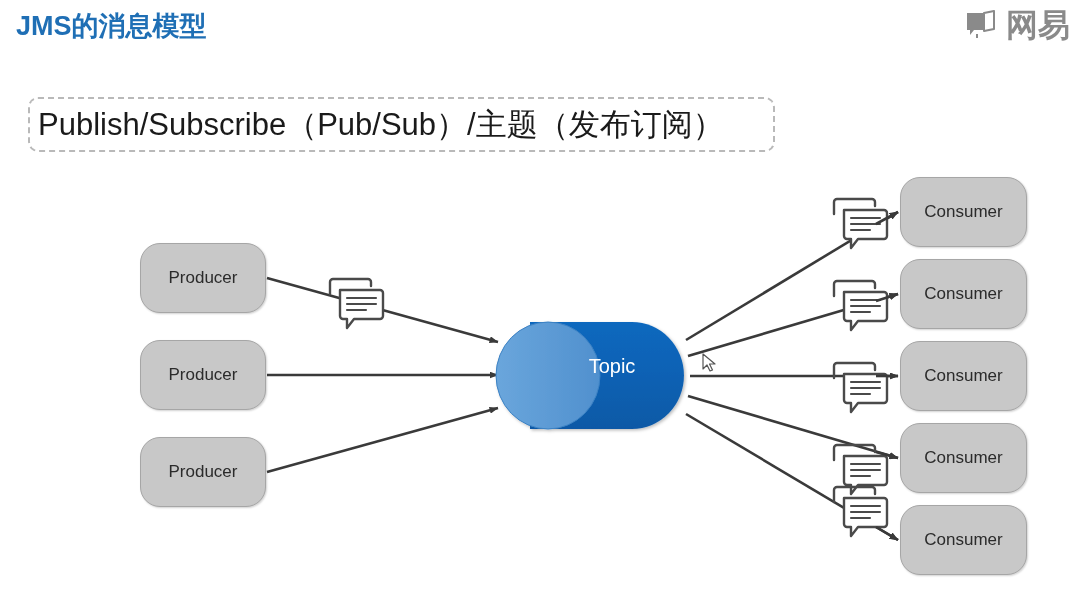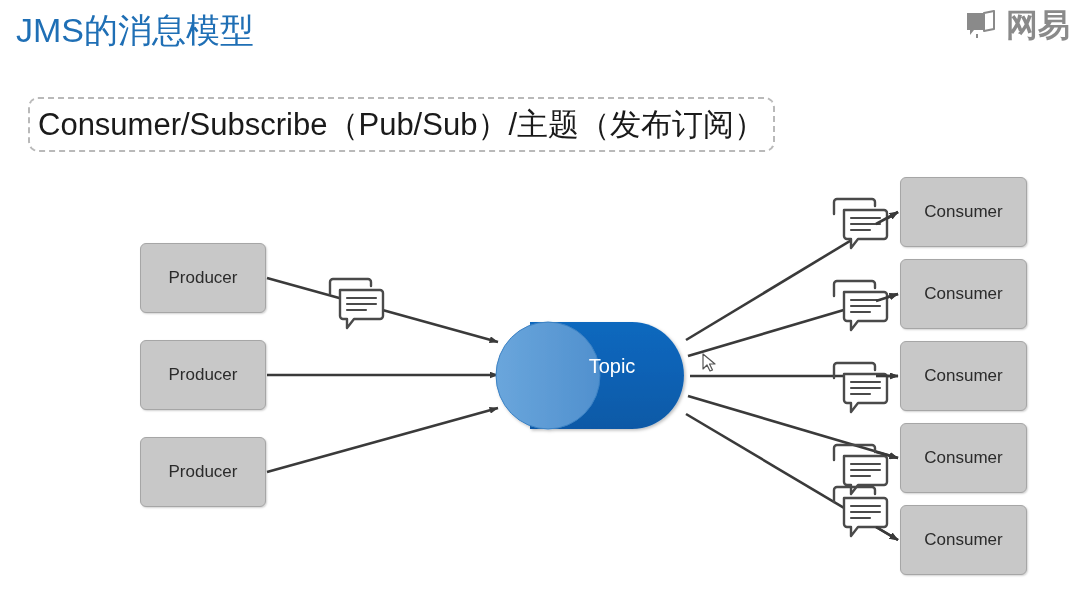--- a/index.html
+++ b/index.html
@@ -13,22 +13,22 @@
     font-family: "Liberation Sans", "DejaVu Sans", sans-serif;
     overflow: hidden;
     position: relative;
   }
 
   
   #slide-title {
     position: absolute;
     left: 16px;
     top: 8px;
-    font-size: 34px;
-    font-weight: normal;
+    font-size: 27px;
+    font-weight: bold;
     color: #1F6FB5;
     letter-spacing: 0px;
     white-space: nowrap;
   }
 
   #brand-logo {
     position: absolute;
     right: 10px;
     top: 9px;
     display: flex;
@@ -75,21 +75,21 @@
     top: 0;
     width: 1080px;
     height: 606px;
   }
 
   .node-box {
     position: absolute;
     box-sizing: border-box;
     background: #c8c8c8;
     border: 1px solid #a6a6a6;
-    border-radius: 6px;
+    border-radius: 20px;
     display: flex;
     align-items: center;
     justify-content: center;
     color: #2b2b2b;
     font-size: 17px;
     box-shadow: 1px 1px 2px rgba(0,0,0,0.18);
   }
 
   .cyl-label {
     position: absolute;
@@ -122,21 +122,21 @@
 <div id="brand-logo">
   <svg class="logo-mark" viewBox="0 0 34 30">
     <path d="M3 3 H20 V20 H10 L6 25 V20 H3 Z" fill="#8a8a8a"></path>
     <path d="M20 3 L30 1 V19 L20 21 Z" fill="none" stroke="#8a8a8a" stroke-width="2" stroke-linejoin="round"></path>
     <line x1="13" y1="24" x2="13" y2="28" stroke="#8a8a8a" stroke-width="2"></line>
   </svg>
   <span class="logo-text">网易</span>
 </div>
 
 <div id="subtitle-box">
-  <span class="subtitle-text">Consumer/Subscribe（Pub/Sub）/主题（发布订阅）</span>
+  <span class="subtitle-text">Publish/Subscribe（Pub/Sub）/主题（发布订阅）</span>
 </div>
 
 <svg id="diagram" viewBox="0 0 1080 606" xmlns="http://www.w3.org/2000/svg">
   <defs>
     <marker id="arrowhead" markerWidth="9" markerHeight="7" refX="8.5" refY="3.5" orient="auto" markerUnits="userSpaceOnUse">
       <polygon points="0 0, 9 3.5, 0 7" fill="#3a3a3a"></polygon>
     </marker>
     <linearGradient id="cylBody" x1="0" y1="0" x2="0" y2="1">
       <stop offset="0%" stop-color="#1068BE"></stop>
       <stop offset="45%" stop-color="#0F62B5"></stop>

